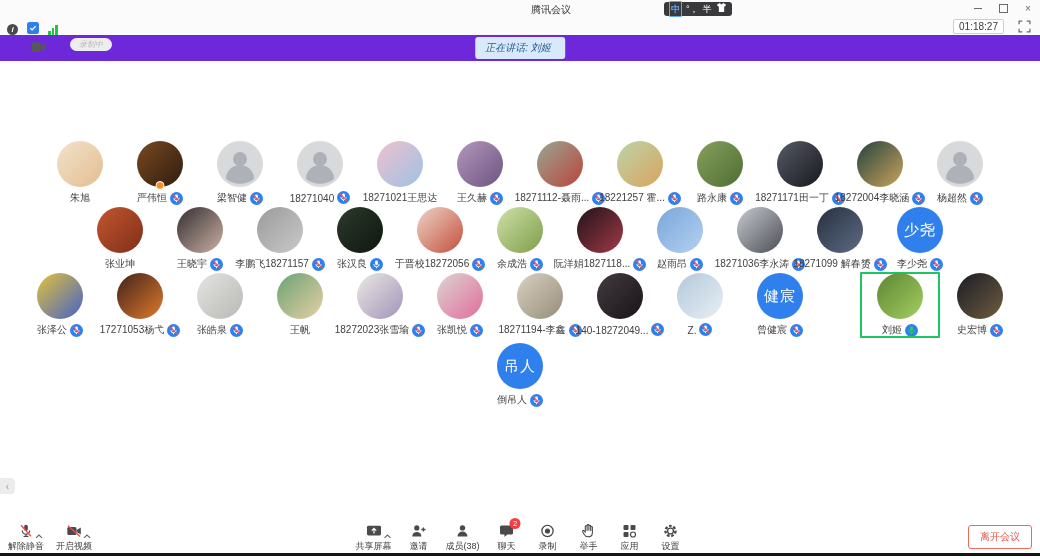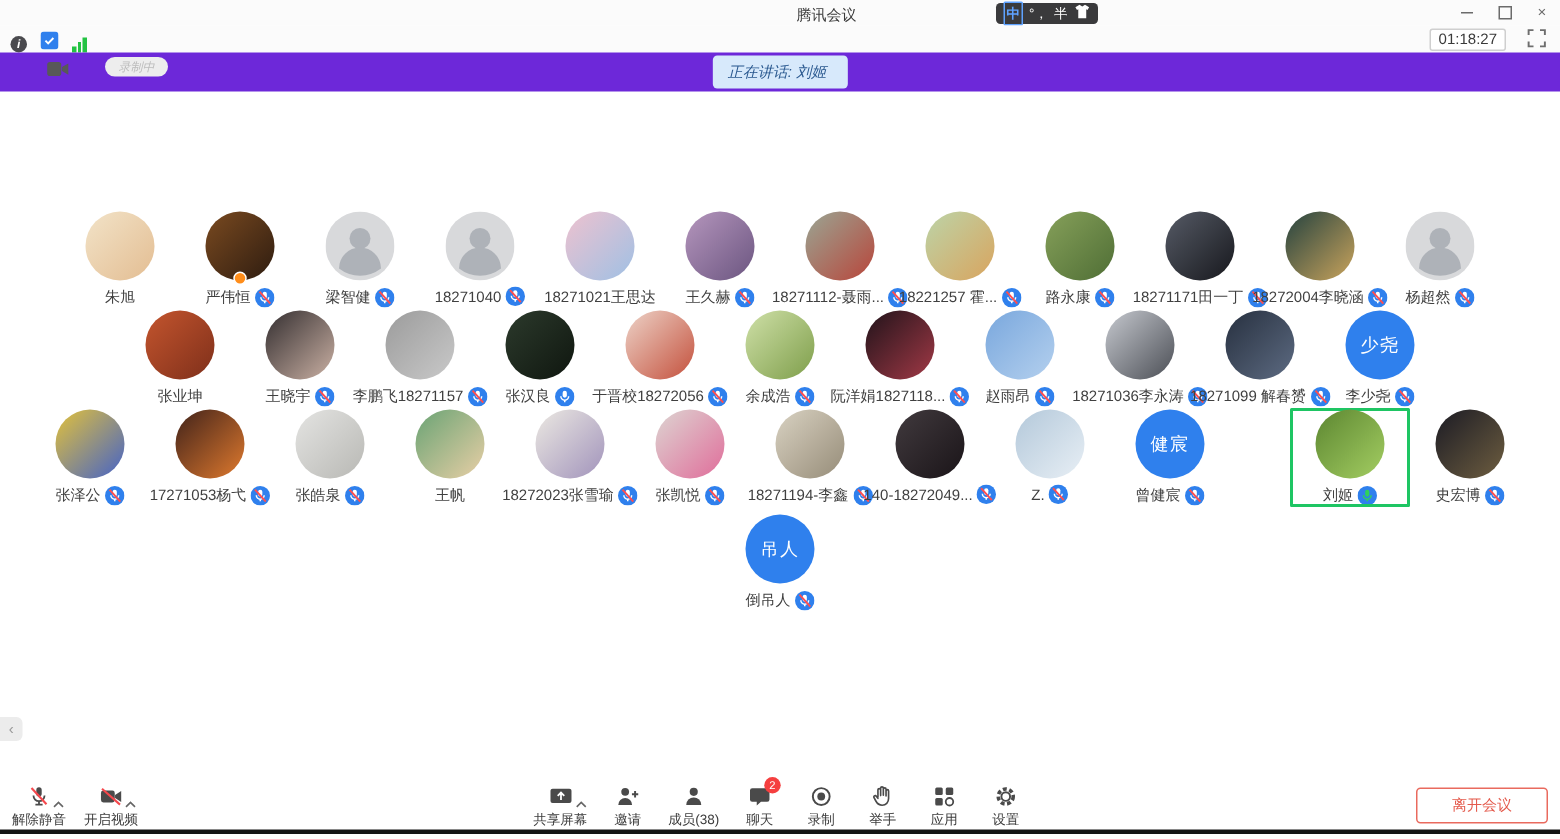--- a/index.html
+++ b/index.html
@@ -33,40 +33,40 @@
   .banner { position:absolute; left:50%; transform:translateX(-50%); top:2px; background:#d7e9fb; border-radius:3px; padding:4px 14px 4px 10px; font-size:10px; color:#29588f; white-space:nowrap; }
 
   
   .grid { position:absolute; top:140px; left:0; right:0; }
   .grow { display:flex; justify-content:center; height:66px; }
   .grow:last-child { margin-top:4px; }
   .tile { width:80px; display:flex; flex-direction:column; align-items:center; padding-top:1px; cursor:default; }
   .tile.hl { outline:2px solid #1ec563; outline-offset:-2px; border-radius:1px;margin-left:40px; }
   .avatar { width:46px; height:46px; border-radius:50%; position:relative; flex:none; }
   .avatar svg { display:block; }
-  .avatar.tav { background:#2f80ed; color:#fff; font-size:12px; display:flex; align-items:center; justify-content:center; letter-spacing:1px; }
+  .avatar.tav { background:#2f80ed; color:#fff; font-size:15px; display:flex; align-items:center; justify-content:center; letter-spacing:1px; }
   .obadge { position:absolute; left:50%; bottom:-3px; transform:translateX(-50%); width:9px; height:9px; border-radius:50%; background:#ff8d1a; border:1.5px solid #fff; }
   .plabel { margin-top:4px; display:flex; align-items:flex-end; justify-content:center; white-space:nowrap; }
   .pname { font-size:10px; color:#404040; }
   .mic { width:13px; height:13px; margin-left:3px; flex:none; }
   .mic svg { display:block; }
 
   
   .left-tab { position:absolute; left:0; top:478px; width:15px; height:16px; background:#ececec; border-radius:0 4px 4px 0; color:#9a9a9a; font-size:10px; display:flex; align-items:center; justify-content:center; }
 
   
   .toolbar { position:absolute; left:0; right:0; bottom:6px; height:30px; background:#ffffff; }
   .tb-left { position:absolute; left:6px; bottom:0; display:flex; gap:8px; }
   .tb-center { position:absolute; left:50%; transform:translateX(-50%); bottom:0; display:flex; gap:9px; }
   .tb-item { display:flex; flex-direction:column; align-items:center; min-width:32px; position:relative; background:none; border:none; cursor:default; padding:0 2px; }
   .tico { height:17px; display:flex; align-items:center; position:relative; }
   .tlabel { font-size:9px; color:#3c3c3c; margin-top:1px; white-space:nowrap; }
   .chev { position:absolute; right:-9px; top:5px; }
   .cbadge { position:absolute; top:-4px; right:-6px; min-width:11px; height:11px; border-radius:6px; background:#f53f3f; color:#fff; font-size:7.5px; line-height:11px; text-align:center; padding:0 2px; }
-  .leave { position:absolute; right:8px; bottom:4px; background:#fff; border:1px solid #e96a5e; color:#e45a4c; font-size:10px; border-radius:3px; padding:4px 23px; font-family:Liberation Mono, monospace; cursor:default; }
+  .leave { position:absolute; right:8px; bottom:4px; background:#fff; border:1px solid #e96a5e; color:#e45a4c; font-size:10px; border-radius:3px; padding:4px 11px; font-family:Liberation Mono, monospace; cursor:default; }
 
   .bottom-strip { position:absolute; left:0; right:0; bottom:3px; height:3px; background:#151515; }
 </style>
 </head>
 <body>
 
 <div class="titlebar">
   <span class="wtitle">腾讯会议</span>
   <div class="ime">
     <span class="ime-lang">中</span>

